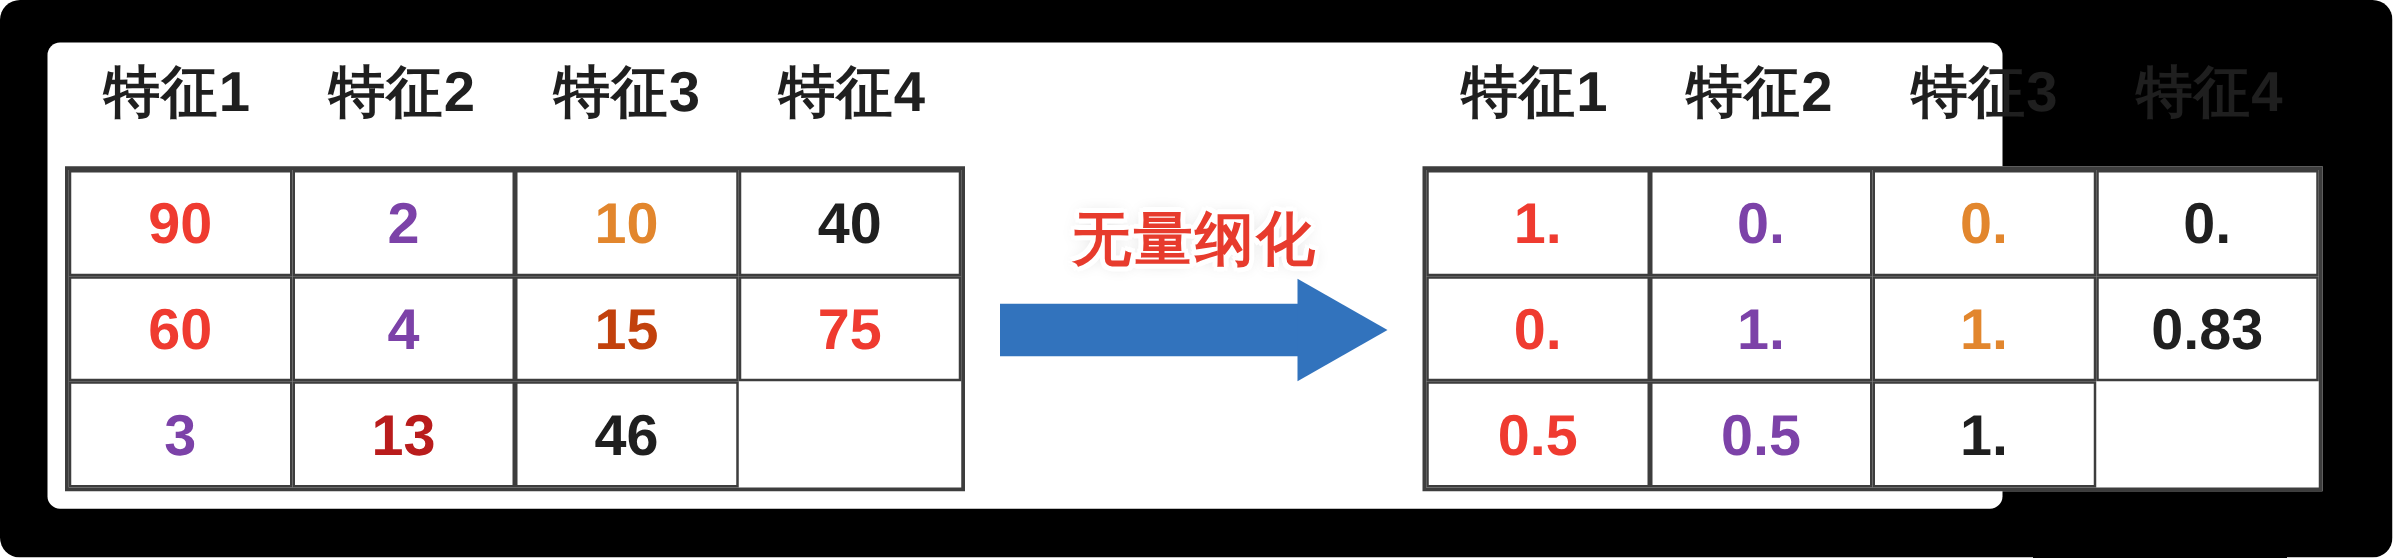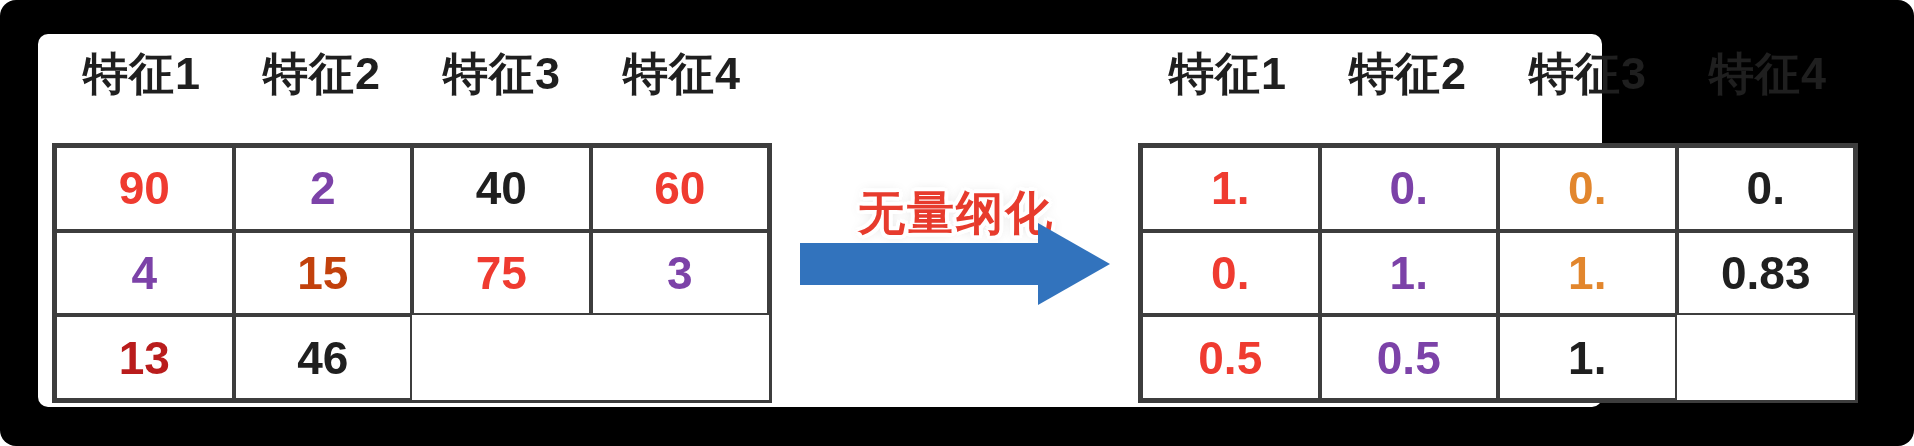--- a/index.html
+++ b/index.html
@@ -25,41 +25,41 @@
     display:flex;
   }
   .headers .hcell {
     flex:1 1 0;
     display:flex; align-items:center; justify-content:center;
     font-size:45px; font-weight:bold; color:#1f1f1f;
     letter-spacing:1px;
   }
   .grid {
     position:absolute;
-    top:109px;
+    top:99px;
     width:720px; height:260px;
     display:grid;
     grid-template-columns:repeat(4,1fr);
     grid-template-rows:repeat(3,1fr);
     border:3px solid #3d3d3d;
     box-sizing:border-box;
     background:#ffffff;
   }
   .grid .cell {
     border:2px solid #3d3d3d;
     display:flex; align-items:center; justify-content:center;
     font-size:46px; font-weight:bold;
     box-sizing:border-box;
   }
   .left-pos  { left:14px; }
   .right-pos { left:1100px; }
 
   .transform-label {
     position:absolute;
-    left:760px; top:148px; width:316px;
+    left:760px; top:126px; width:316px;
     text-align:center;
     font-size:47px; font-weight:bold;
     text-shadow:
       -3px -3px 0 #fff, 3px -3px 0 #fff, -3px 3px 0 #fff, 3px 3px 0 #fff,
       0 -4px 0 #fff, 0 4px 0 #fff, -4px 0 0 #fff, 4px 0 0 #fff,
       0 0 12px rgba(0,0,0,0.18);
     letter-spacing:2px;
     white-space:nowrap;
   }
   .arrow-body {
@@ -85,20 +85,21 @@
     <div class="headers left-pos">
         <div class="hcell" style="color: rgb(31, 31, 31);">特征1</div>
         <div class="hcell" style="color: rgb(31, 31, 31);">特征2</div>
         <div class="hcell" style="color: rgb(31, 31, 31);">特征3</div>
         <div class="hcell" style="color: rgb(31, 31, 31);">特征4</div>
       </div>
 
     <div class="grid left-pos">
         <div class="cell" style="color: rgb(239, 59, 48);">90</div>
         <div class="cell" style="color: rgb(124, 66, 168);">2</div>
+        <div class="cell" style="color: rgb(226, 134, 45);">10</div>
         <div class="cell" style="color: rgb(31, 31, 31);">40</div>
         <div class="cell" style="color: rgb(239, 59, 48);">60</div>
         <div class="cell" style="color: rgb(124, 66, 168);">4</div>
         <div class="cell" style="color: #c2410c;">15</div>
         <div class="cell" style="color: rgb(239, 59, 48); text-align: right;">75</div>
         <div class="cell" style="color: rgb(124, 66, 168);">3</div>
         <div class="cell" style="color: #b91c1c;">13</div>
         <div class="cell" style="color: rgb(31, 31, 31);">46</div>
       </div>
 

